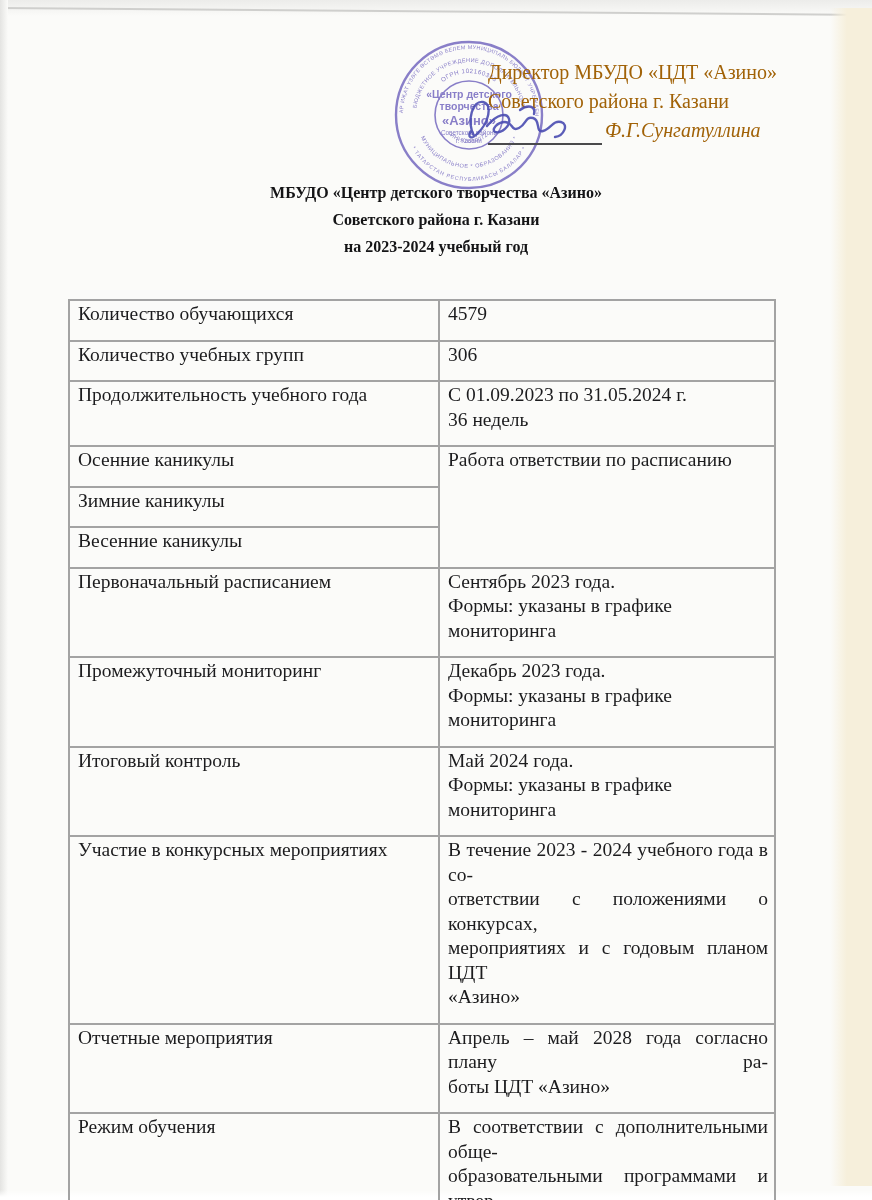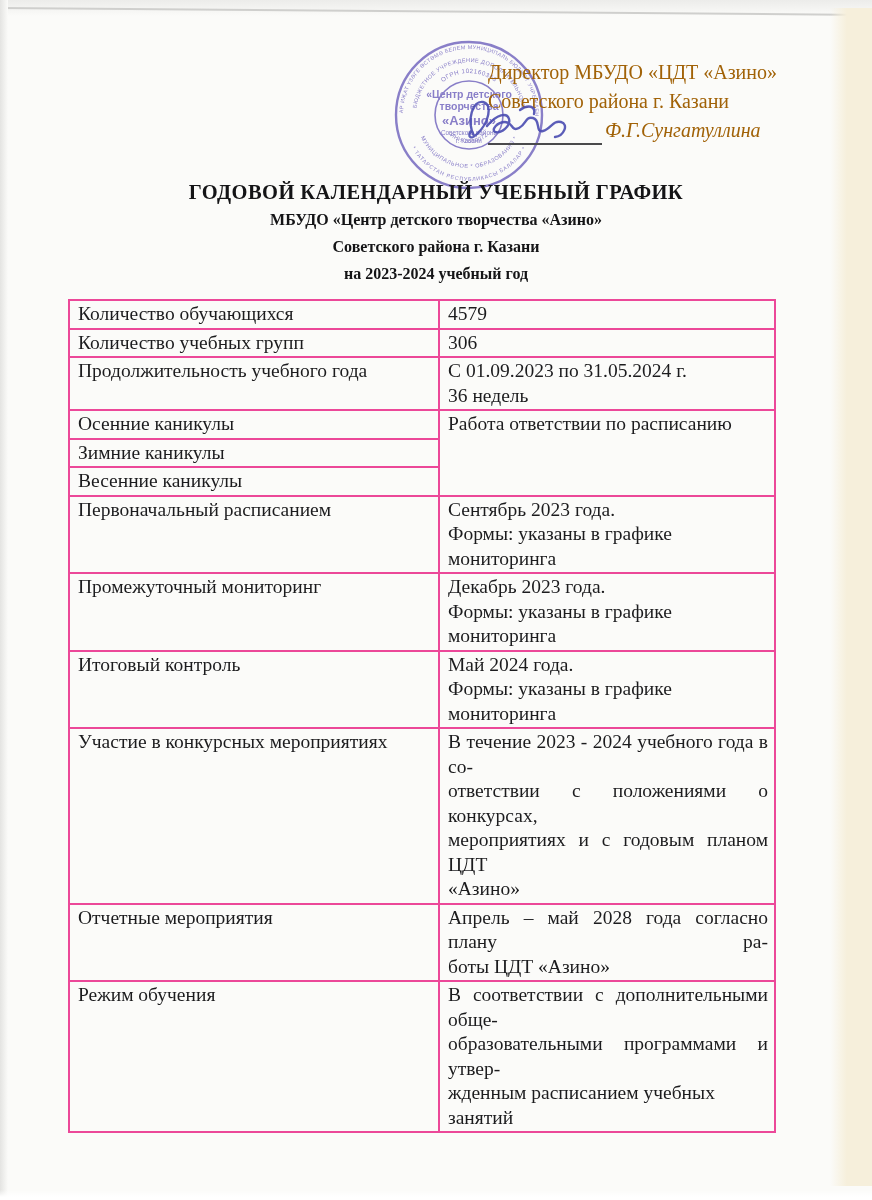--- a/index.html
+++ b/index.html
@@ -36,24 +36,24 @@
   
   .title{position:absolute;left:34px;top:179px;width:804px;text-align:center;
     font-weight:bold;color:#141416;}
   .title .t1{font-size:20.5px;line-height:27px;letter-spacing:0.4px;}
   .title .t2,.title .t3,.title .t4{font-size:16px;line-height:27px;}
 
   
   table.doc{position:absolute;left:68px;top:299px;width:708px;
     border-collapse:collapse;table-layout:fixed;}
   table.doc td{
-    border:2px solid #ec4899;
+    border:2px solid #a3a3a3;
     vertical-align:top;
     font-size:19.5px;line-height:24.5px;
-    padding:1px 6px 1px 8px;
+    padding:1px 6px 13px 8px;
     color:#1c1c1e;
   }
   td.c1{width:354px;}
   .lines div{min-height:24.5px;}
   .lines.justify > div:not(:last-child){text-align:justify;text-align-last:justify;font-family:Liberation Serif, serif;}
 </style>
 </head>
 <body>
 
 <div class="paper">
@@ -98,21 +98,20 @@
 
   <svg class="signature" viewBox="0 0 132 60">
     <g fill="none" stroke="#4a4cb2" stroke-width="2.4" stroke-linecap="round" opacity="0.9">
       <path d="M 12 44 C 4 28 11 8 21 10 C 31 12 27 31 15 42 C 9 48 5 45 9 39"></path>
       <path d="M 25 34 C 35 22 45 20 47 27 C 49 34 39 42 33 40 C 29 38 35 30 43 30 C 51 30 49 40 57 36 C 65 32 63 24 71 26 C 79 28 73 41 81 39 C 89 37 91 28 99 30 C 107 32 102 44 93 45"></path>
       <path d="M 58 18 C 66 12 74 14 72 22"></path>
     </g>
   </svg>
 
   <div class="title">
-    <div class="t1">ГОДОВОЙ КАЛЕНДАРНЫЙ УЧЕБНЫЙ ГРАФИК</div>
     <div class="t2">МБУДО «Центр детского творчества «Азино»</div>
     <div class="t3">Советского района г. Казани</div>
     <div class="t4">на 2023-2024 учебный год</div>
   </div>
 
   <table class="doc">
     <tbody>
         <tr>
       <td class="c1">Количество обучающихся</td>
       <td>

